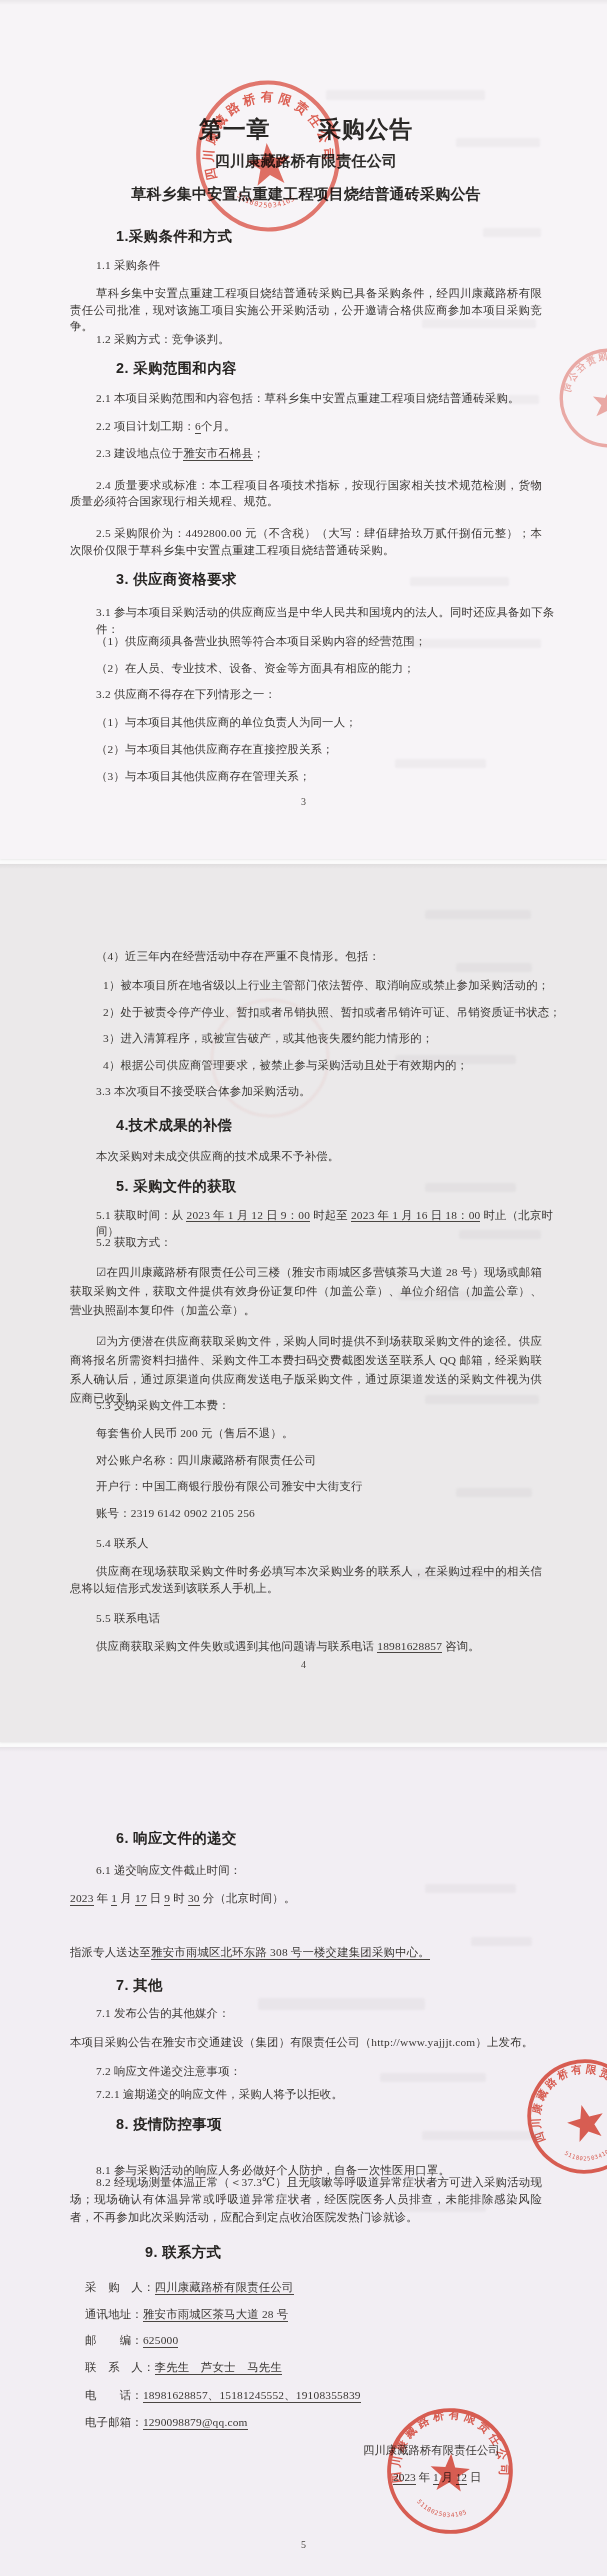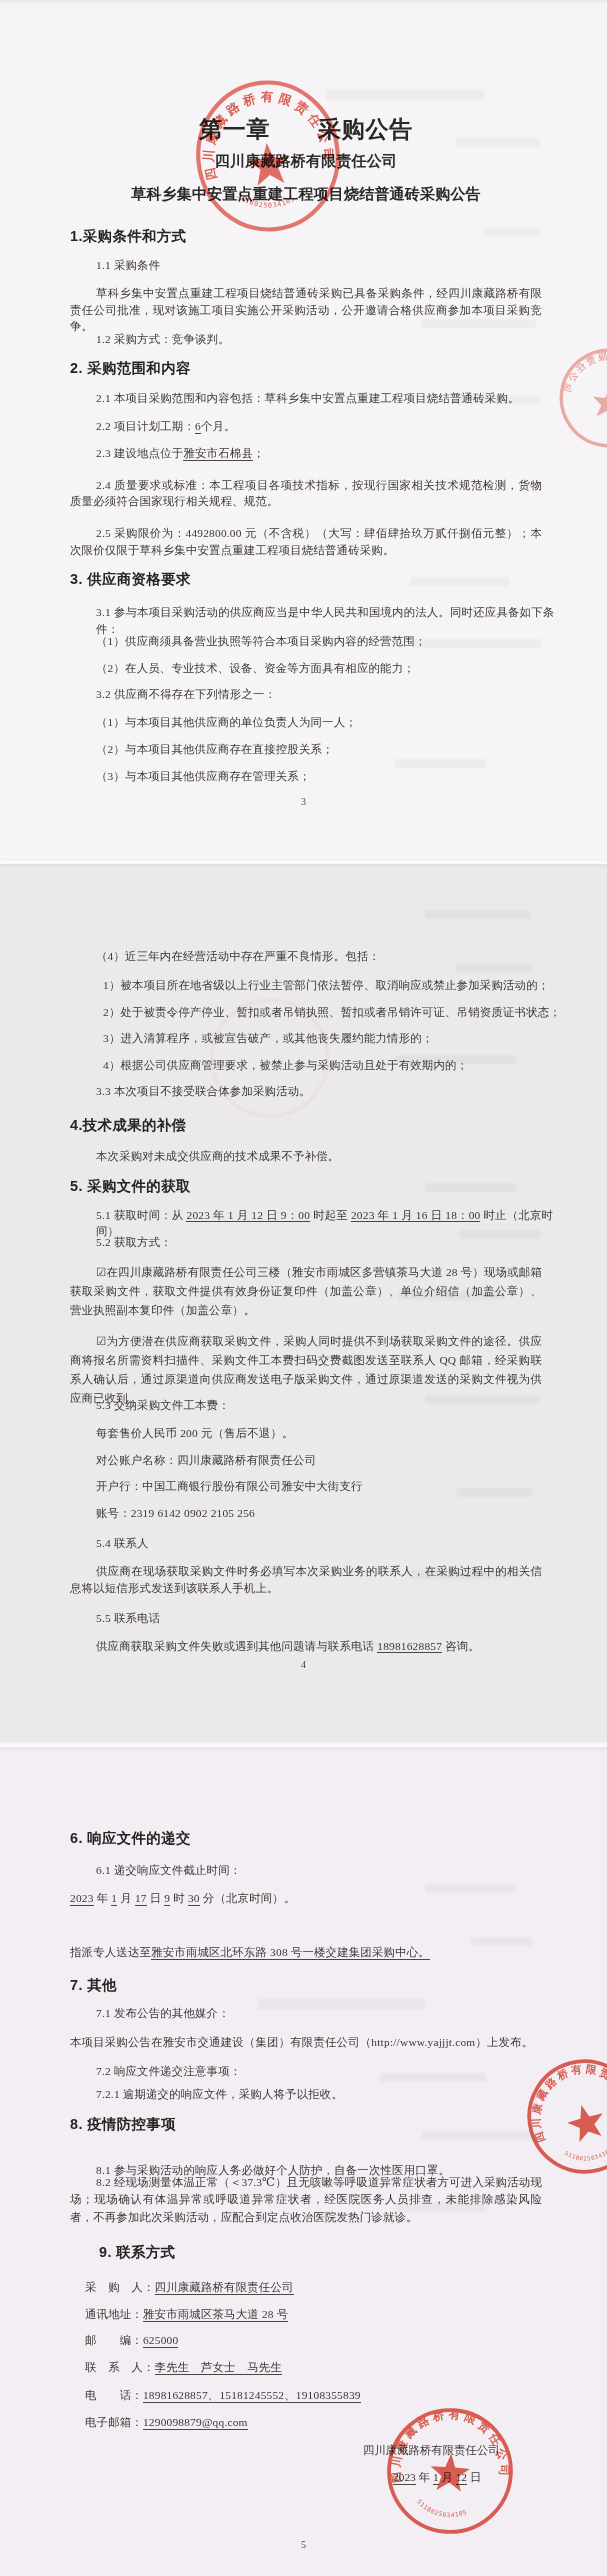--- a/index.html
+++ b/index.html
@@ -23,21 +23,21 @@
 
   .ln{position:absolute;left:70px;width:472px;font-size:11.4px;line-height:16.7px;
       color:#3a3734;letter-spacing:0.2px;}
   .ind{text-indent:26px;}
   .ind1{padding-left:26px;}
   .ind2{padding-left:33px;}
   .para{text-indent:26px;text-align:justify;}
   .lh24{line-height:19px;}
   .lh23{line-height:17.5px;}
   .h{font-family:"Liberation Sans","DejaVu Sans",sans-serif;font-weight:bold;
-     font-size:14.4px;line-height:19px;color:#272523;letter-spacing:0.4px;}
+     font-size:14.4px;line-height:19px;color:#272523;letter-spacing:0.4px;margin-left:46px;}
   .tc{text-align:center;}
   .title1{font-family:"Liberation Sans","DejaVu Sans",sans-serif;font-weight:bold;
           font-size:23px;color:#2a2826;letter-spacing:0.8px;}
   .title2{font-family:"Liberation Sans","DejaVu Sans",sans-serif;font-weight:600;
           font-size:15px;color:#2e2c2a;}
   .title3{font-family:"Liberation Sans","DejaVu Sans",sans-serif;font-weight:bold;
           font-size:15px;color:#2a2826;}
   .u{border-bottom:0.8px solid #4a4642;padding-bottom:0.8px;}
   .pgnum{position:absolute;left:0;right:0;text-align:center;font-size:10px;color:#4a4642;}
 

